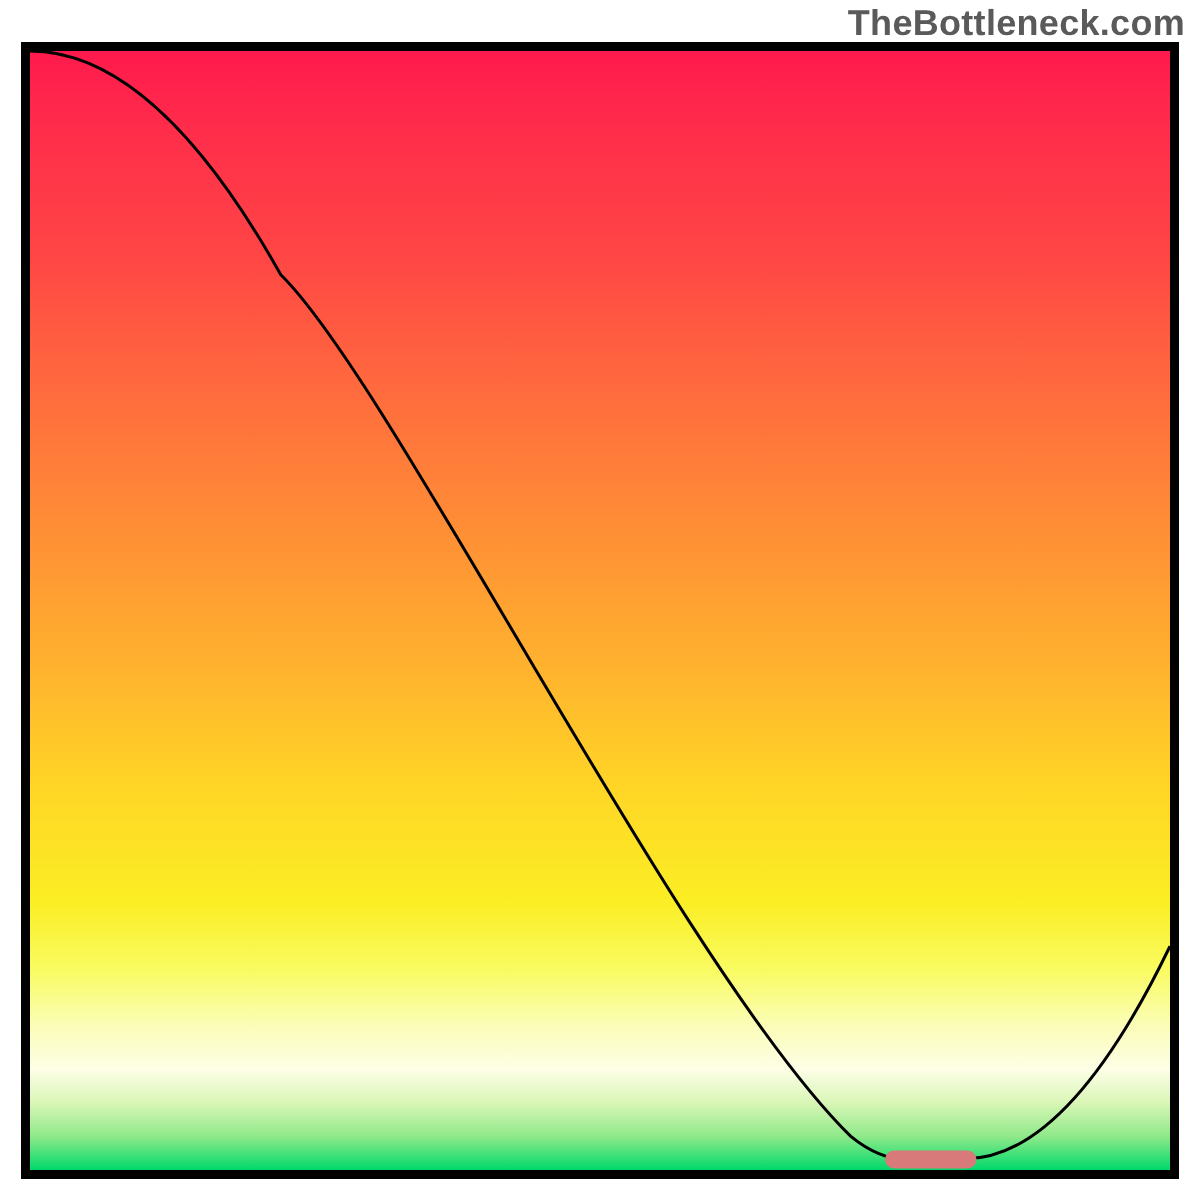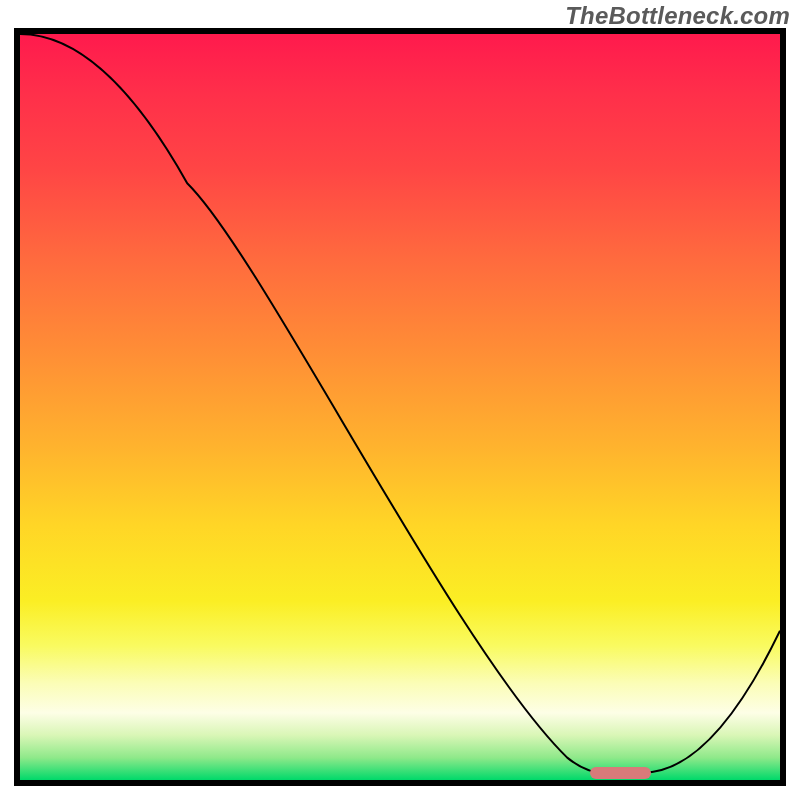--- a/index.html
+++ b/index.html
@@ -7,21 +7,20 @@
     padding: 0;
     width: 800px;
     height: 800px;
     background: #ffffff;
     font-family: Arial, Helvetica, sans-serif;
   }
   .root {
     position: relative;
     width: 800px;
     height: 800px;
-    font-style: italic;
   }
   .watermark {
     position: absolute;
     top: 2px;
     right: 10px;
     font-size: 24px;
     font-weight: bold;
     color: #5a5a5a;
     letter-spacing: 0.2px;
   }

